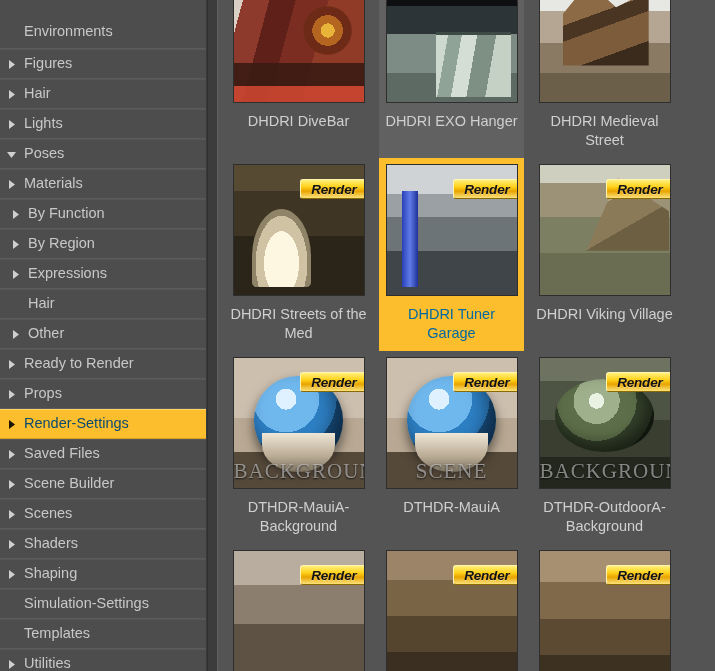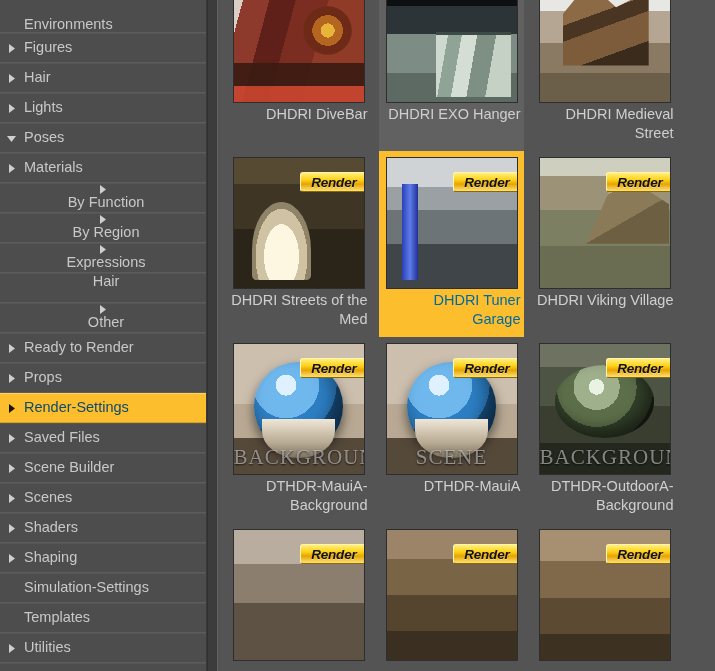--- a/index.html
+++ b/index.html
@@ -32,21 +32,21 @@
     align-items: center;
     border-bottom: 1px solid #5b5b5b;
     border-top: 1px solid #565656;
     color: #c8c8c8;
     font-size: 14.5px;
     white-space: nowrap;
     padding-right: 4px;
     background: #4d4d4d;
   }
   .tree-row.level0 { padding-left: 6px; }
-  .tree-row.level1 { padding-left: 10px; flex-direction: column; }
+  .tree-row.level1 { padding-left: 10px; }
   .tree-row.selected {
     background: #fcbe2d;
     color: #0c4a6e;
     border-top: 1px solid #ffd463;
     border-bottom: 1px solid #d89f1d;
   }
   .tw {
     width: 14px;
     min-width: 14px;
     display: inline-flex;
@@ -121,23 +121,23 @@
     letter-spacing: -0.2px;
     border-radius: 3px 0 0 3px;
     border-top: 1px solid #fff4b0;
     border-left: 1px solid #fff4b0;
     border-bottom: 1px solid #8a6a00;
     background: linear-gradient(to bottom,#fff07a 0%,#ffd11a 38%,#e8a400 62%,#fbe27a 100%);
     text-shadow: 0 1px 0 rgba(255,255,255,0.35);
   }
 
   .caption {
-    margin-top: 2px;
+    margin-top: 9px;
     width: 138px;
-    text-align: right;
+    text-align: center;
     font-size: 14.5px;
     line-height: 19px;
     color: #cfcfcf;
     word-wrap: break-word;
   }
   .cell.selected .caption { color: #0369a1; }
 
   .overlay-word {
     position: absolute;
     left: 0; right: 0;
@@ -258,21 +258,21 @@
   .sc-dirt2 {
     background: linear-gradient(to bottom,#a78f72 0 24%, #80684a 24% 52%, #5c4a33 52% 80%, #3d3122 80% 100%), #836b4d;
   }
 </style>
 </head>
 <body>
 
 <div id="app">
 
   <div id="sidebar">
-      <div class="tree-row level0" style="height: 33px; align-items: flex-end; border-top: none;">
+      <div class="tree-row level0" style="height: 33px; align-items: center; border-top: none; margin-top: 16px;">
         <span class="tw"></span>
         <span class="tree-label">Environments</span>
       </div>
       <div class="tree-row level0">
         <span class="tw">
           <svg width="11" height="11" viewBox="0 0 11 11">
             <polygon points="3,1 9,5.5 3,10" fill="#cfcfcf"></polygon>
           </svg>
         </span>
         <span class="tree-label">Figures</span>

